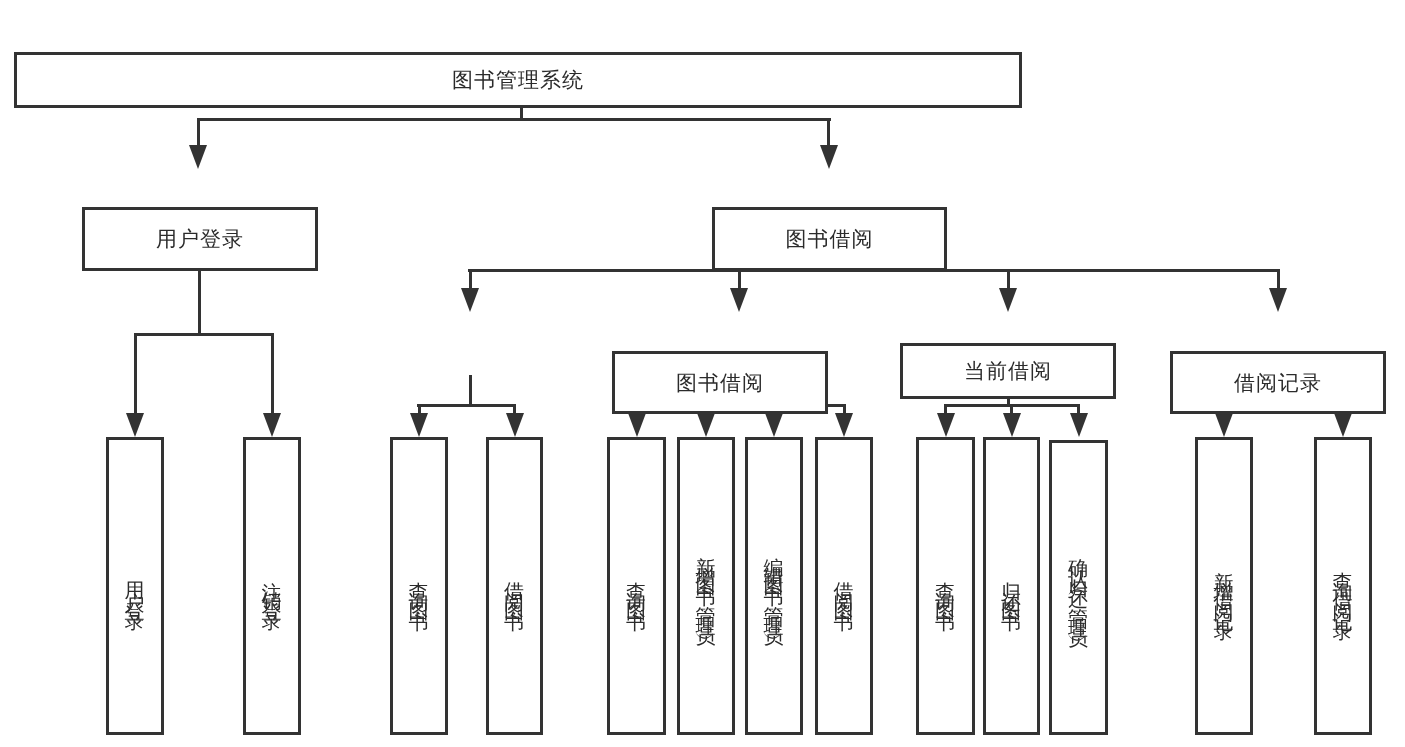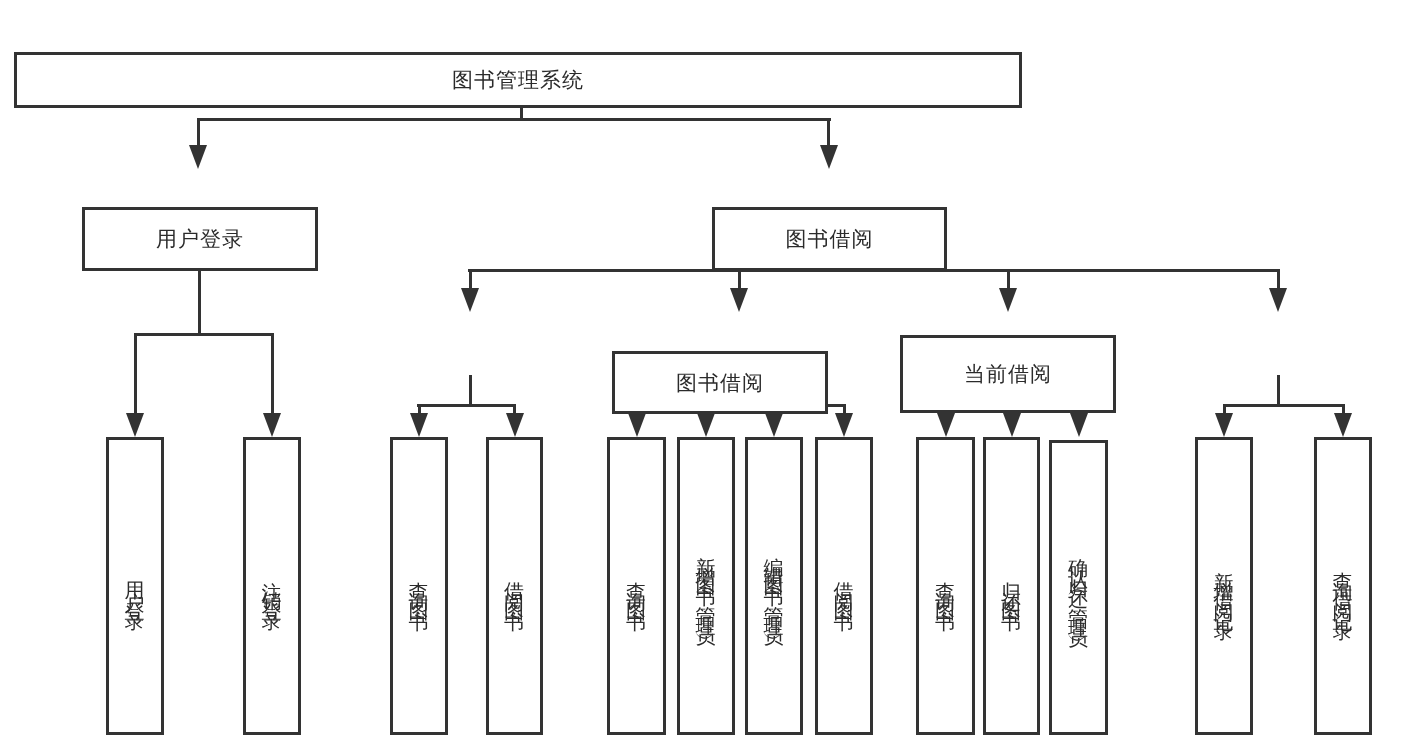--- a/index.html
+++ b/index.html
@@ -106,21 +106,22 @@
     <div class="line v" style="left:1342px;top:404px;height:11px"></div>
     <div class="arrow" style="left:1334px;top:413px"></div>
   </div>
 
   <div class="box hbox" style="left:14px;top:13px;width:1008px;height:56px">图书管理系统</div>
 
   <div class="box hbox" style="left:82px;top:168px;width:236px;height:64px">用户登录</div>
   <div class="box hbox" style="left:712px;top:168px;width:235px;height:64px">图书借阅</div>
 
   <div class="box hbox" style="left:612px;top:312px;width:216px;height:63px">图书借阅</div>
-  <div class="box hbox" style="left:900px;top:296px;width:216px;height:78px">当前借阅</div>
+  <div class="box hbox" style="left:900px;top:304px;width:216px;height:56px">当前借阅</div>
+  <div class="box hbox" style="left:1170px;top:312px;width:216px;height:63px">借阅记录</div>
 
   <div class="box vbox" style="left:106px;top:437px;width:58px;height:298px">用户登录</div>
   <div class="box vbox" style="left:243px;top:437px;width:58px;height:298px">注销登录</div>
 
   <div class="box vbox" style="left:390px;top:437px;width:58px;height:298px">查询图书</div>
   <div class="box vbox" style="left:486px;top:437px;width:57px;height:298px">借阅图书</div>
 
   <div class="box vbox" style="left:607px;top:437px;width:59px;height:298px">查询图书</div>
   <div class="box vbox" style="left:677px;top:437px;width:58px;height:298px">新增图书（管理员）</div>
   <div class="box vbox" style="left:745px;top:437px;width:58px;height:298px">编辑图书（管理员）</div>

